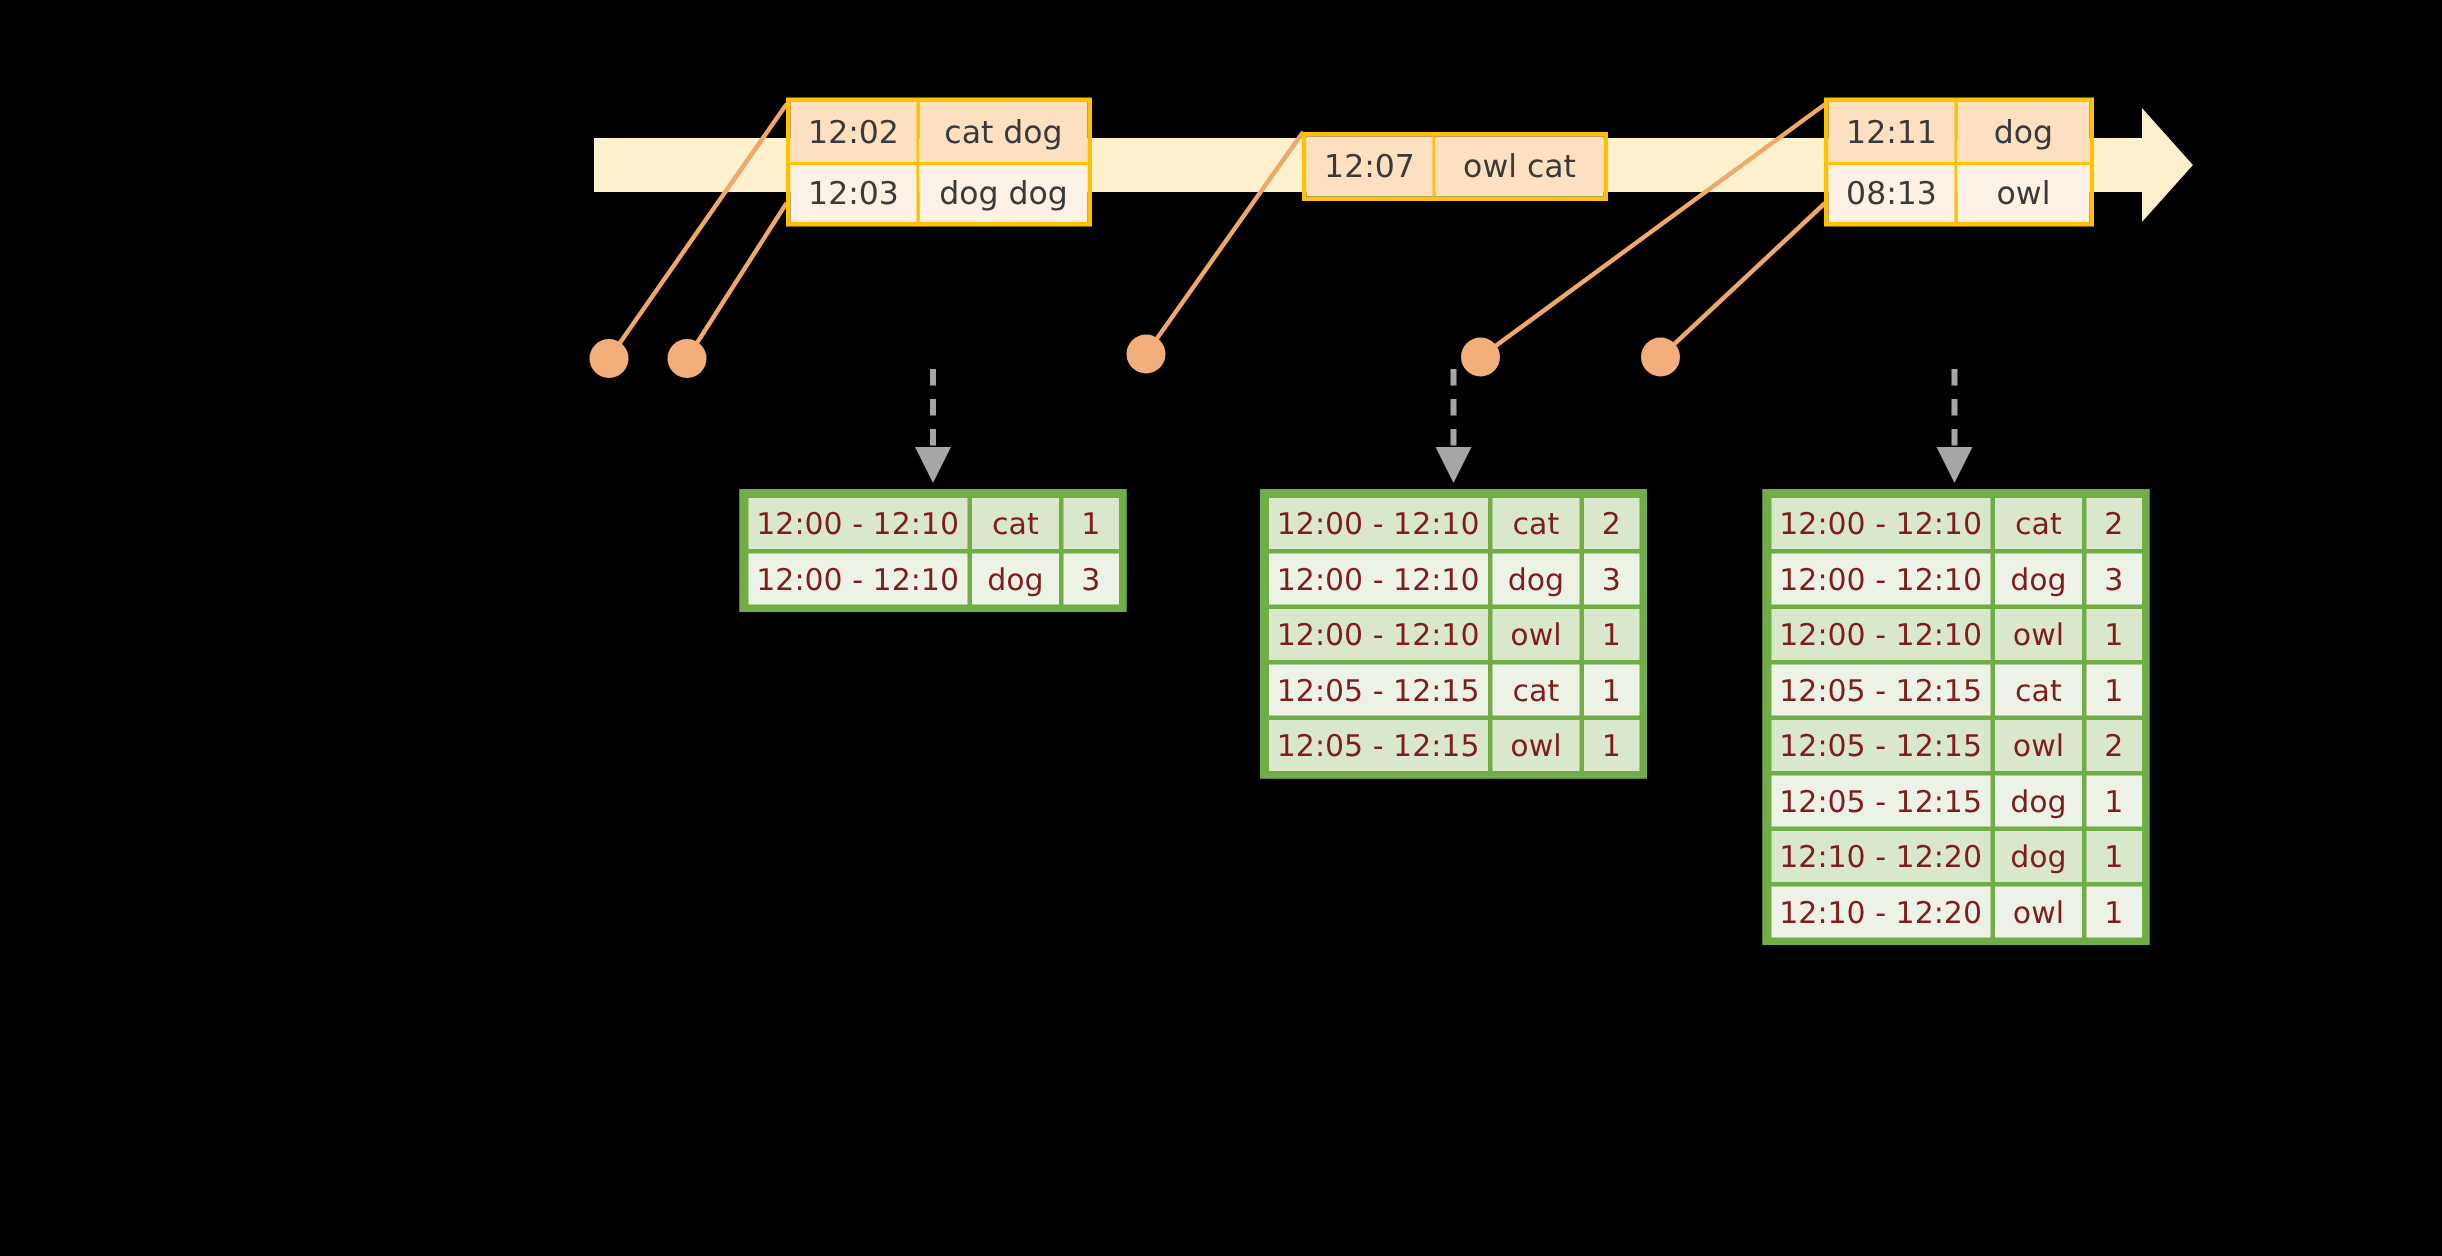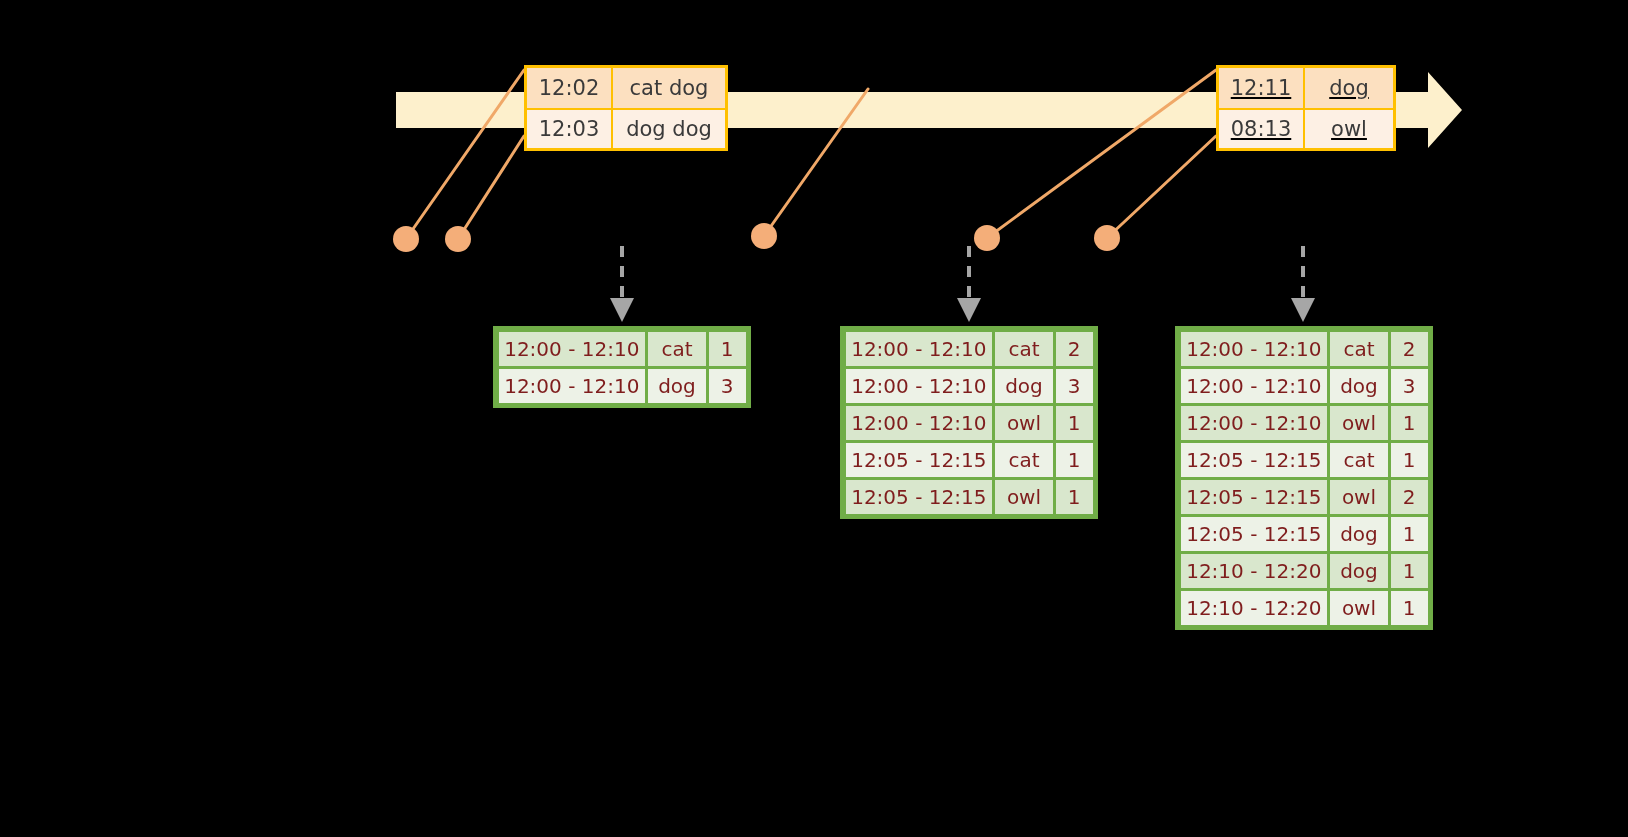--- a/index.html
+++ b/index.html
@@ -78,22 +78,28 @@
     <div class="evt-row shade-a">
       <div class="evt-time">12:02</div>
       <div class="evt-words">cat dog</div>
     </div>
     <div class="evt-row shade-b">
       <div class="evt-time">12:03</div>
       <div class="evt-words">dog dog</div>
     </div>
   </div>
 
+  <div class="evt-box" style="left:868px;top:84px;width:204px;">
+    <div class="evt-row shade-a">
+      <div class="evt-time">12:07</div>
+      <div class="evt-words">owl cat</div>
+    </div>
+  </div>
 
-  <div class="evt-box" style="left:1216px;top:61px;width:180px;text-decoration:underline;">
+  <div class="evt-box" style="left:1216px;top:61px;width:180px;">
     <div class="evt-row shade-a">
       <div class="evt-time">12:11</div>
       <div class="evt-words">dog</div>
     </div>
     <div class="evt-row shade-b">
       <div class="evt-time">08:13</div>
       <div class="evt-words">owl</div>
     </div>
   </div>
 

